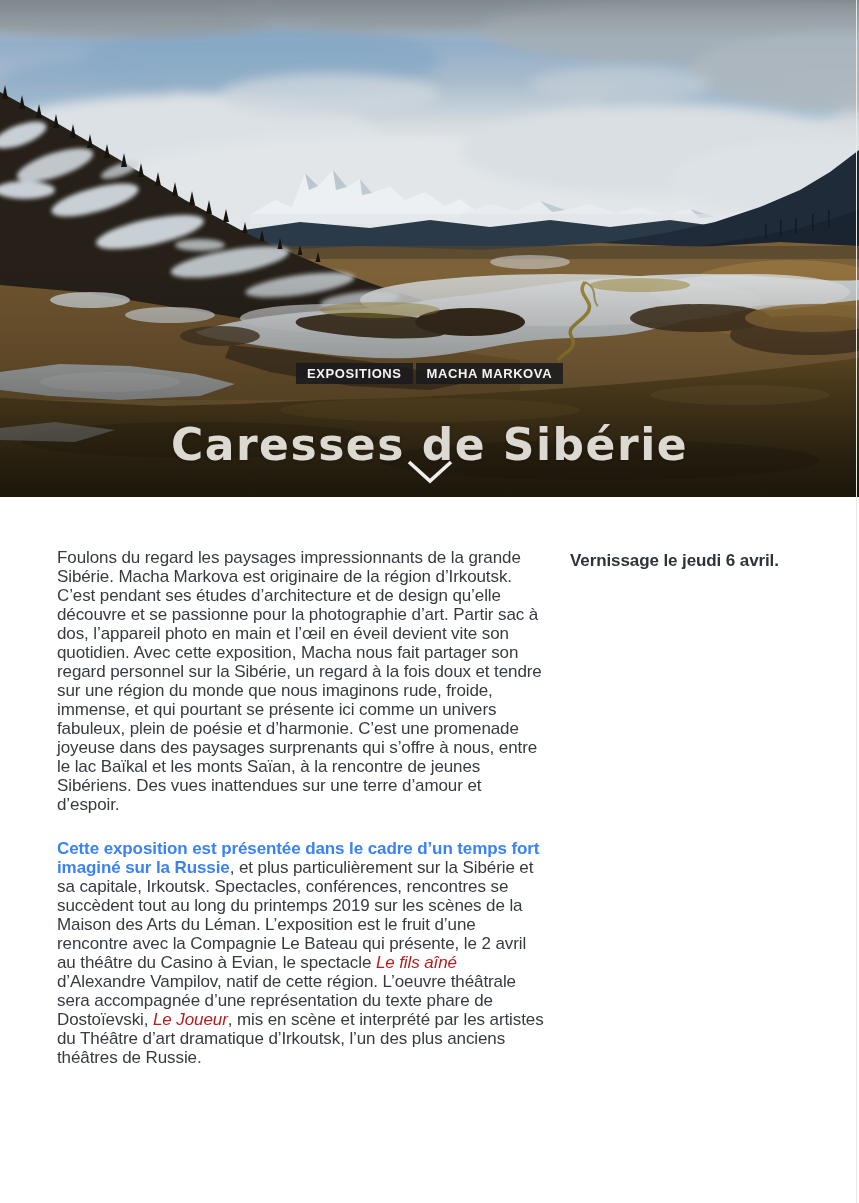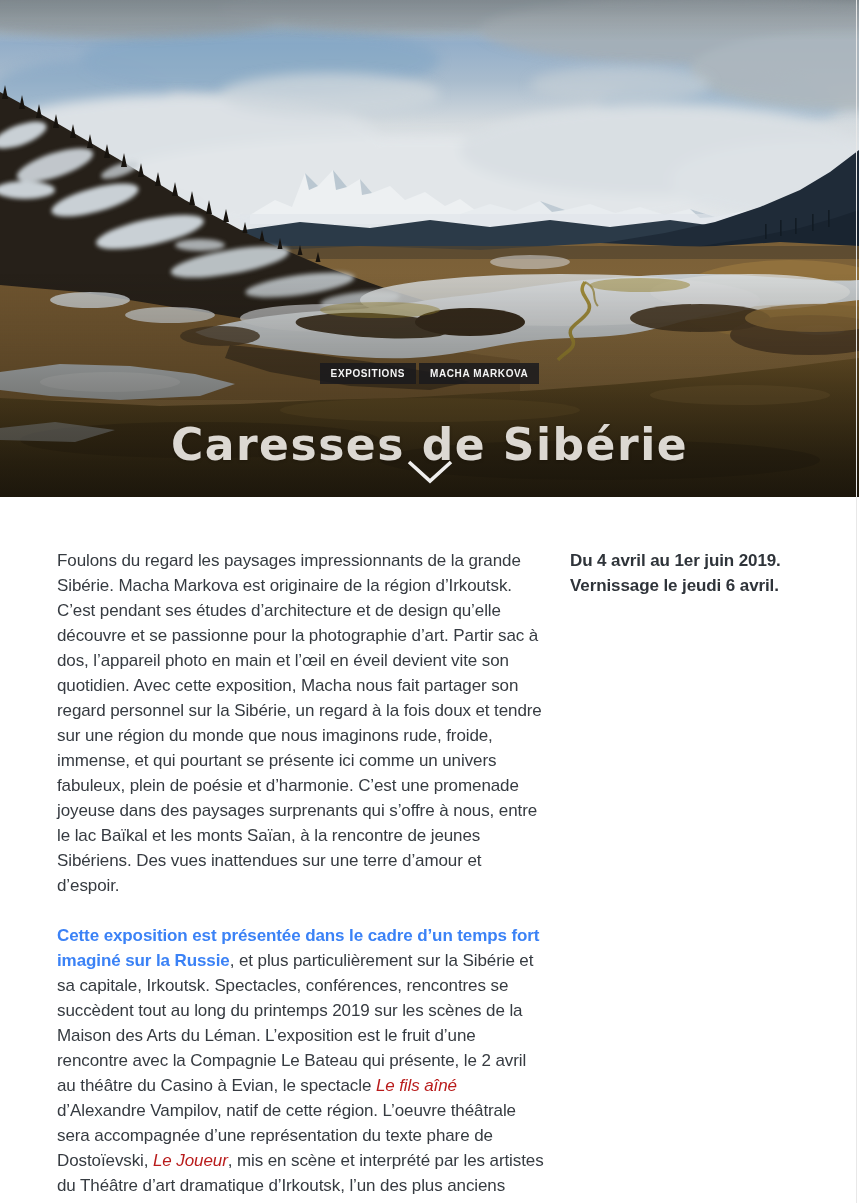--- a/index.html
+++ b/index.html
@@ -7,39 +7,39 @@
     width:859px;height:1203px;background:#ffffff;overflow:hidden;position:relative;
     font-family:"Liberation Sans","DejaVu Sans",sans-serif;
   }
   
   .hero{position:relative;width:859px;height:497px;overflow:hidden;background:#9aa4aa;}
   .hero svg.landscape{position:absolute;top:0;left:0;width:859px;height:497px;display:block;}
   .hero-overlay{position:absolute;top:0;left:0;width:100%;height:100%;z-index:5;}
   .tags{position:absolute;top:363px;left:0;width:100%;display:flex;justify-content:center;gap:3px;}
   .tag{
     background:rgba(26,26,29,0.85);color:#f4f4f4;
-    font-size:10px;font-weight:bold;letter-spacing:0.6px;
+    font-size:13px;font-weight:bold;letter-spacing:0.6px;
     padding:4px 11px 4px 11px;line-height:13px;white-space:nowrap;
     text-transform:uppercase;
   }
   .hero-title{
     position:absolute;top:390px;left:0;width:100%;text-align:center;
     font-family:"DejaVu Sans","Liberation Sans",sans-serif;
     font-size:44px;font-weight:bold;letter-spacing:1.5px;
     color:#dcd8d2;text-shadow:0 1px 3px rgba(20,15,5,0.35);
   }
   .scroll-down{
     position:absolute;top:458px;left:50%;transform:translateX(-50%);
     width:48px;height:30px;cursor:pointer;background:none;border:none;padding:0;
   }
   
   .content{display:flex;padding:51px 18px 0 57px;box-sizing:border-box;}
   .article{width:487px;flex:0 0 487px;}
   .article p{
-    margin:0 0 25px 0;font-size:17px;line-height:25px;color:#363b41;letter-spacing:-0.1px;
+    margin:0 0 25px 0;font-size:17px;line-height:19px;color:#363b41;letter-spacing:-0.1px;
   }
   .article b{font-weight:bold;color:#3b82f6;}
   a.inline-link{color:#b91c1c;font-style:italic;text-decoration:none;cursor:pointer;}
   .side{margin-left:26px;width:252px;}
   .side .date-line{
     font-size:17px;line-height:25px;font-weight:bold;color:#2f343a;letter-spacing:-0.1px;
   }
   .edge-line{position:absolute;top:0;bottom:0;right:2px;width:1px;background:#e8e8e8;z-index:20;}
 </style>
 </head>
@@ -235,18 +235,17 @@
 </div>
 
 <div class="content">
   <div class="article">
     <p>Foulons du regard les paysages impressionnants de la grande Sibérie. Macha Markova est originaire de la région d’Irkoutsk. C’est pendant ses études d’architecture et de design qu’elle découvre et se passionne pour la photographie d’art. Partir sac à dos, l’appareil photo en main et l’œil en éveil devient vite son quotidien. Avec cette exposition, Macha nous fait partager son regard personnel sur la Sibérie, un regard à la fois doux et tendre sur une région du monde que nous imaginons rude, froide, immense, et qui pourtant se présente ici comme un univers fabuleux, plein de poésie et d’harmonie. C’est une promenade joyeuse dans des paysages surprenants qui s’offre à nous, entre le lac Baïkal et les monts Saïan, à la rencontre de jeunes Sibériens. Des vues inattendues sur une terre d’amour et d’espoir.</p>
     <p>
       <b>Cette exposition est présentée dans le cadre d’un temps fort imaginé sur la Russie</b><span>, et plus particulièrement sur la Sibérie et sa capitale, Irkoutsk. Spectacles, conférences, rencontres se succèdent tout au long du printemps 2019 sur les scènes de la Maison des Arts du Léman. L’exposition est le fruit d’une rencontre avec la Compagnie Le Bateau qui présente, le 2 avril au théâtre du Casino à Evian, le spectacle </span><a class="inline-link">Le fils aîné</a><span> d’Alexandre Vampilov, natif de cette région. L’oeuvre théâtrale sera accompagnée d’une représentation du texte phare de Dostoïevski, </span><a class="inline-link">Le Joueur</a><span>, mis en scène et interprété par les artistes du Théâtre d’art dramatique d’Irkoutsk, l’un des plus anciens théâtres de Russie.</span>
     </p>
   </div>
   <div class="side">
-    <div class="date-line">Du 4 avril au 1er juin 2019.</div>
     <div class="date-line">Vernissage le jeudi 6 avril.</div>
   </div>
 </div>
 
 <div class="edge-line"></div>
 
 </body></html>

